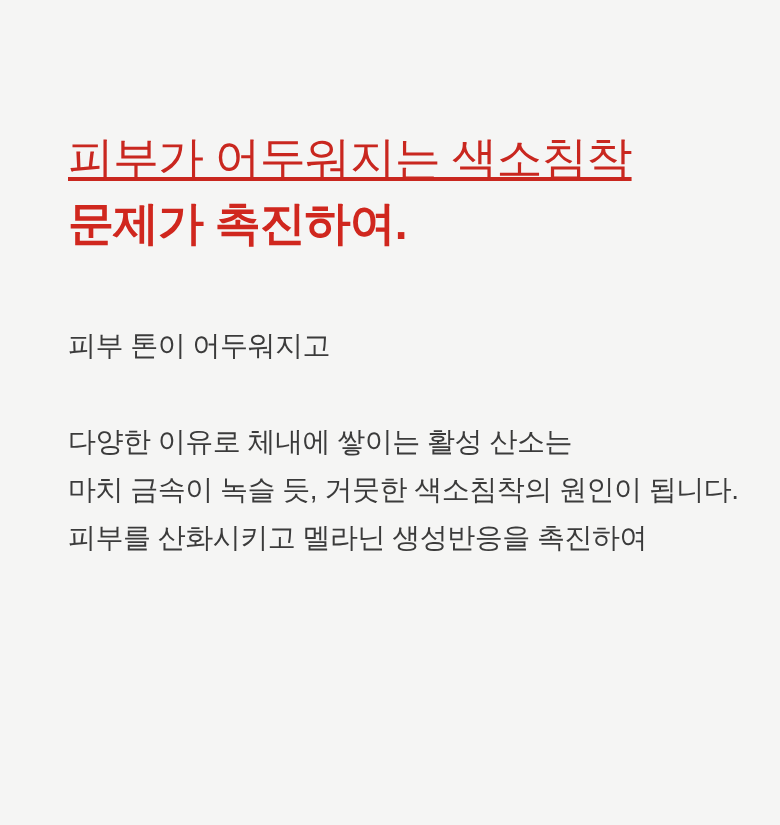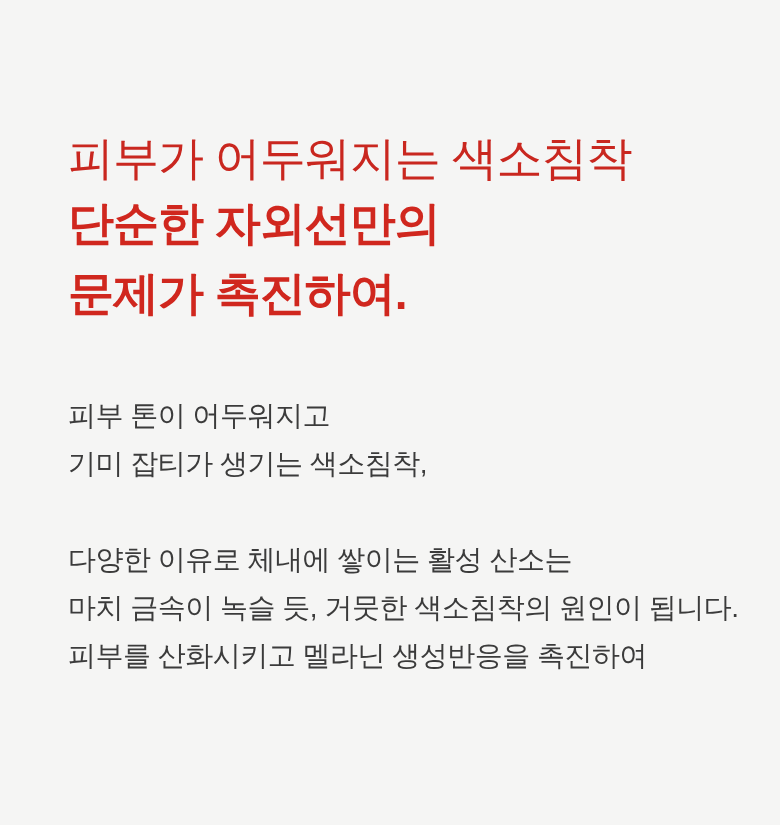--- a/index.html
+++ b/index.html
@@ -25,20 +25,21 @@
   }
   .heading { display: block; }
   .heading-light {
     display: block;
     font-size: 46px;
     font-weight: 400;
     line-height: 60px;
     color: var(--accent);
     letter-spacing: -1px;
     white-space: nowrap;
+    text-decoration: underline;
   }
   .heading-bold {
     display: block;
     font-size: 46px;
     font-weight: 700;
     line-height: 70px;
     color: var(--accent-bold);
     letter-spacing: -1px;
     white-space: nowrap;
   }
@@ -56,27 +57,25 @@
     white-space: nowrap;
   }
 </style>
 </head>
 <body>
 
 <div class="page">
 
   <h1 class="heading">
     <span class="heading-light">피부가 어두워지는 색소침착</span>
-    <span class="heading-bold">단순한 자외선만의</span>
     <span class="heading-bold">문제가 촉진하여.</span>
   </h1>
 
   <p class="body-para para-1">
     <span class="body-line">피부 톤이 어두워지고</span>
-    <span class="body-line">기미 잡티가 생기는 색소침착,</span>
   </p>
 
   <p class="body-para para-2">
     <span class="body-line">다양한 이유로 체내에 쌓이는 활성 산소는</span>
     <span class="body-line">마치 금속이 녹슬 듯, 거뭇한 색소침착의 원인이 됩니다.</span>
     <span class="body-line">피부를 산화시키고 멜라닌 생성반응을 촉진하여</span>
   </p>
 
 </div>
 

